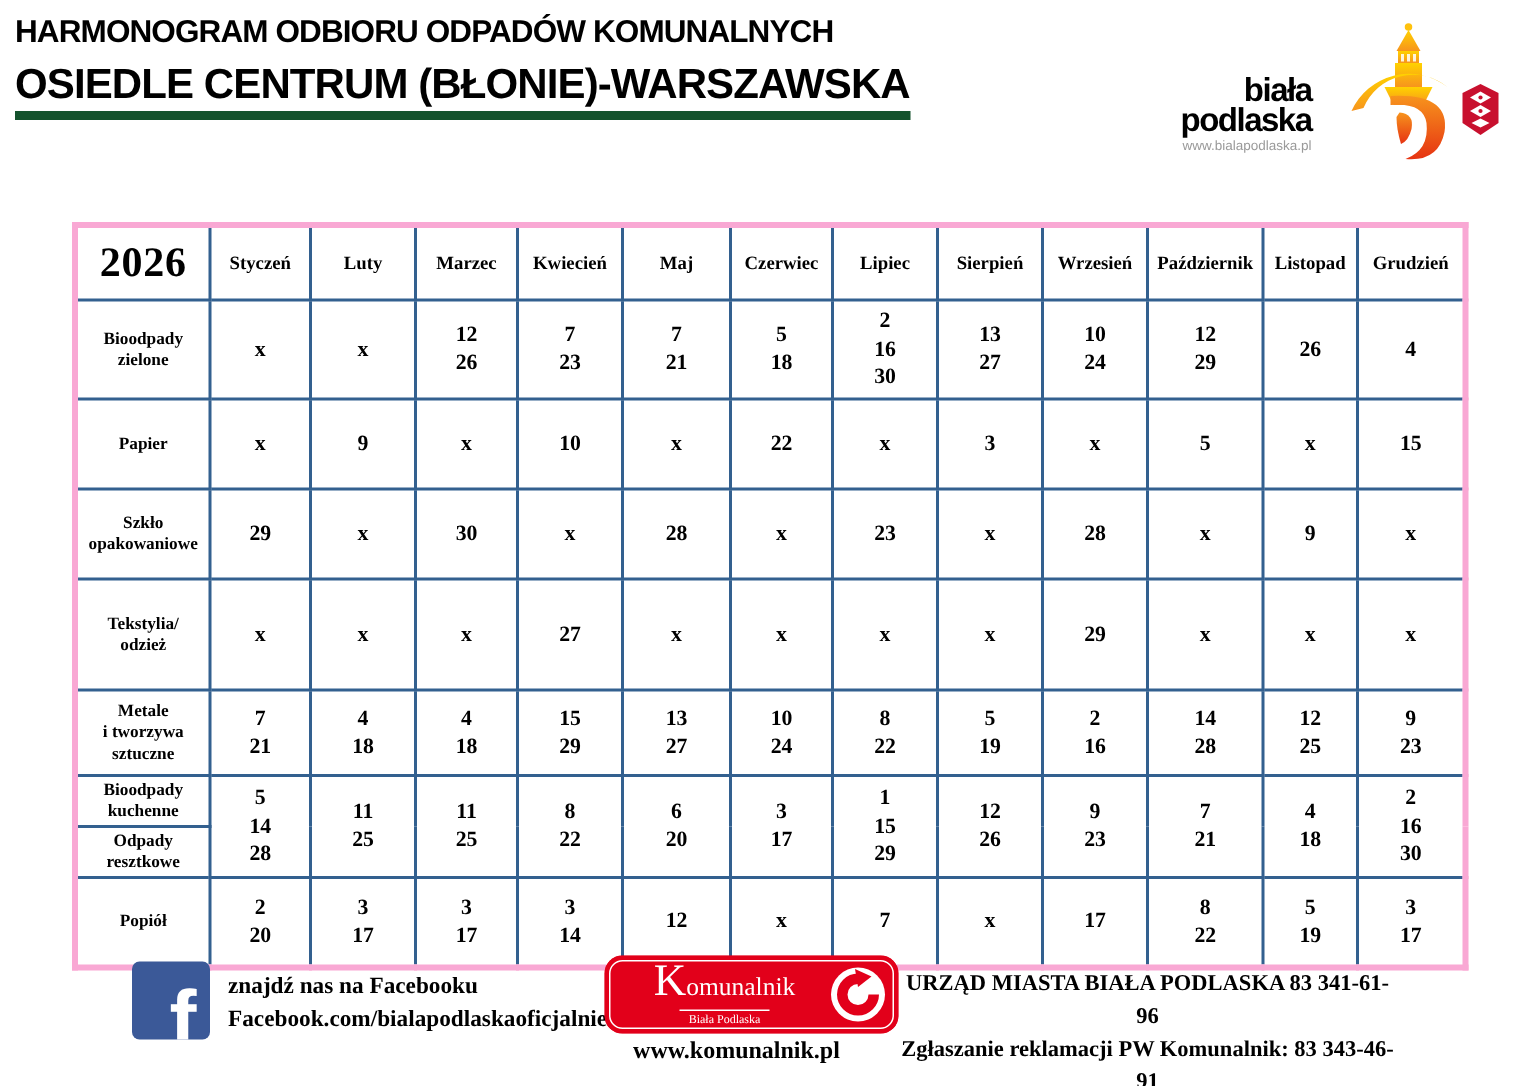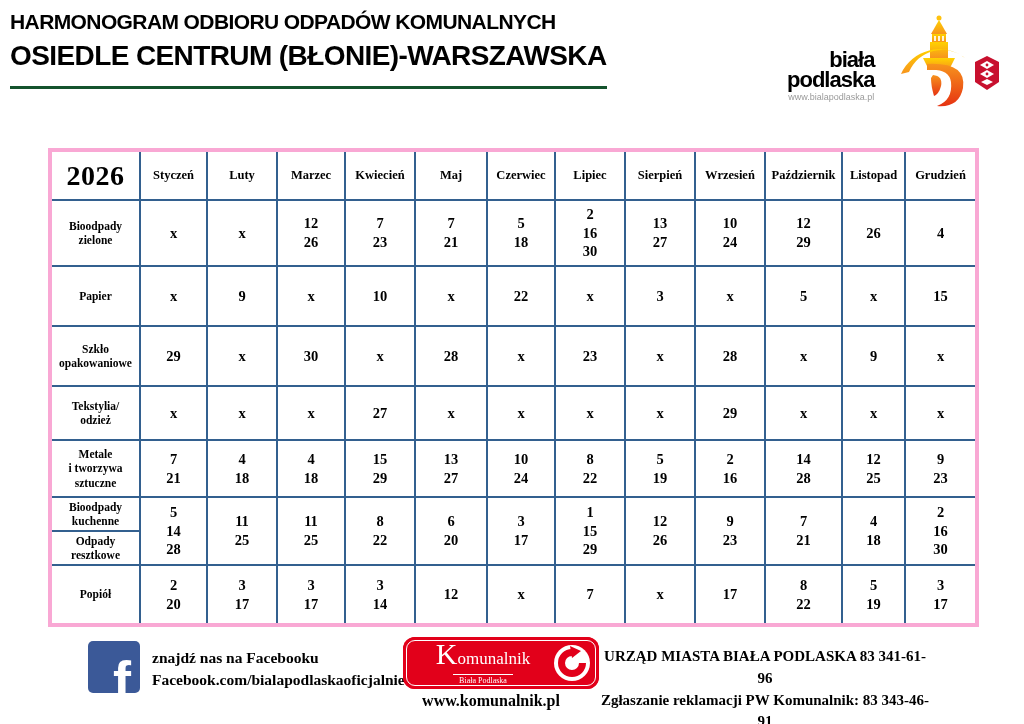--- a/index.html
+++ b/index.html
@@ -4,21 +4,21 @@
 <style>
   html,body{margin:0;padding:0;background:#fff;}
   .page{position:relative;width:1024px;height:724px;background:#fff;overflow:hidden;
         font-family:"Liberation Serif",serif;color:#000;}
 
   
   .title1{position:absolute;left:10px;top:10px;font-family:"Liberation Sans",sans-serif;
           font-weight:bold;font-size:21px;letter-spacing:-0.6px;white-space:nowrap;}
   .title2{position:absolute;left:10px;top:40px;font-family:"Liberation Sans",sans-serif;
           font-weight:bold;font-size:28px;letter-spacing:-0.6px;white-space:nowrap;
-          border-bottom:3px solid #14532d;padding-bottom:14px;}
+          border-bottom:6px solid #14532d;padding-bottom:2px;}
   .note{position:absolute;left:10px;top:107px;font-weight:bold;font-size:15.5px;white-space:nowrap;}
   .note sup{font-size:10px;}
 
   
   .bp-logo{position:absolute;left:765px;top:10px;width:250px;height:104px;text-align:right;}
   .bp-text{position:absolute;left:16px;top:40px;font-family:"Liberation Sans",sans-serif;
            font-weight:bold;line-height:0.92;letter-spacing:-1px;}
   .bp-line1{font-size:22px;}
   .bp-line2{font-size:22px;margin-left:6px;}
   .bp-url{font-size:9px;color:#9a9a9a;font-weight:normal;letter-spacing:0;margin-top:3px;margin-left:4px;
@@ -194,21 +194,21 @@
       <td class="val">28</td>
       <td class="val">x</td>
       <td class="val">23</td>
       <td class="val">x</td>
       <td class="val">28</td>
       <td class="val">x</td>
       <td class="val">9</td>
       <td class="val">x</td>
     </tr>
 
-    <tr style="height:54px">
+    <tr style="height:74px">
       <td class="lbl">Tekstylia/
 odzież</td>
       <td class="val">x</td>
       <td class="val">x</td>
       <td class="val">x</td>
       <td class="val">27</td>
       <td class="val">x</td>
       <td class="val">x</td>
       <td class="val">x</td>
       <td class="val">x</td>

